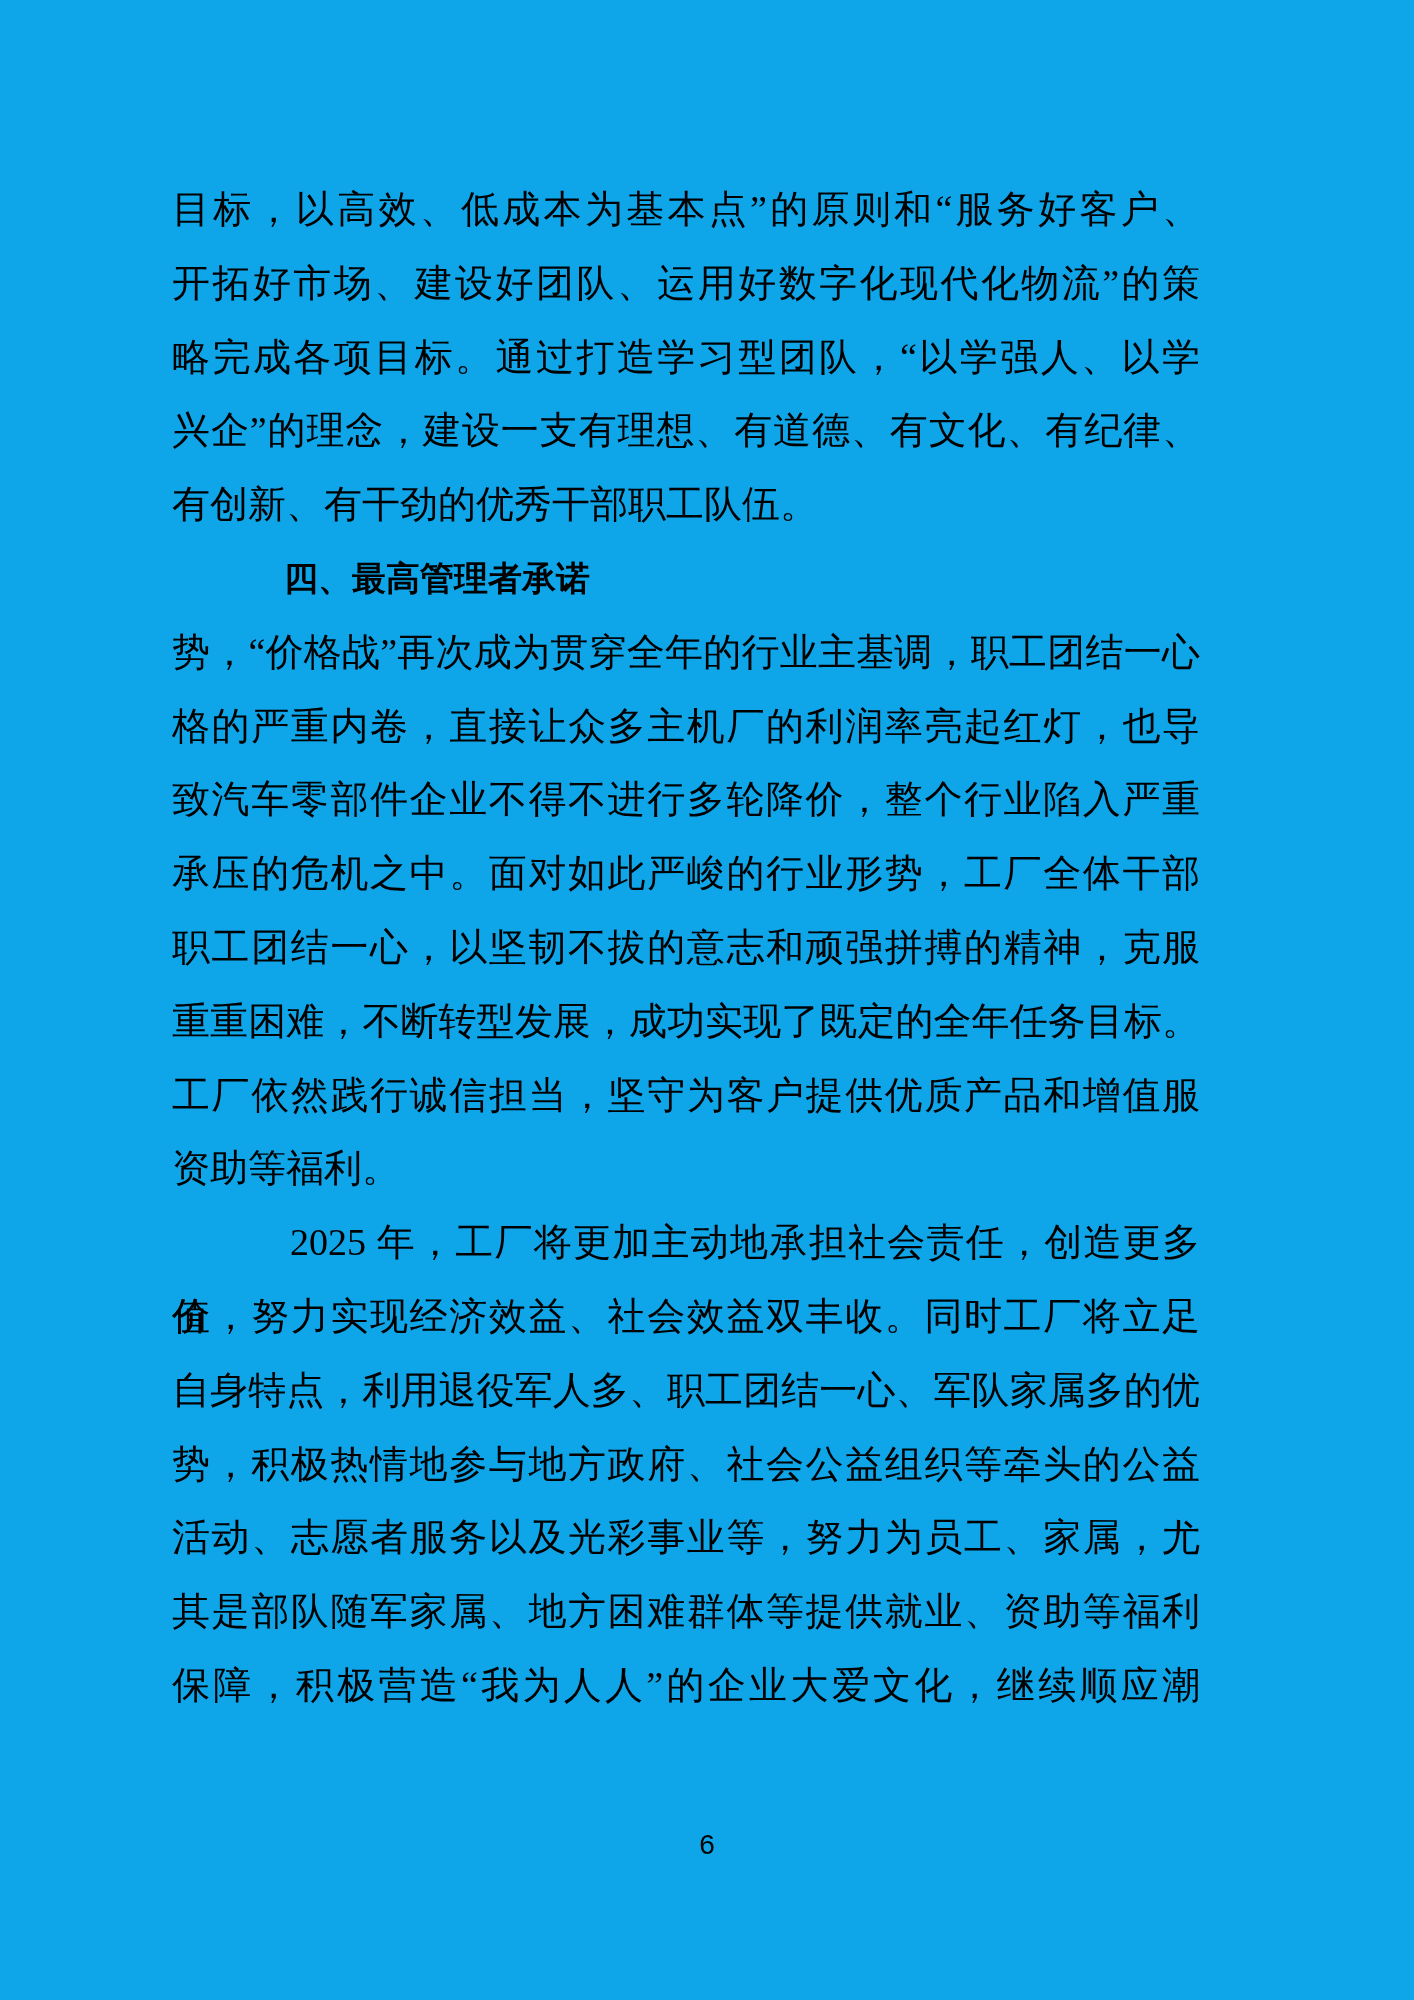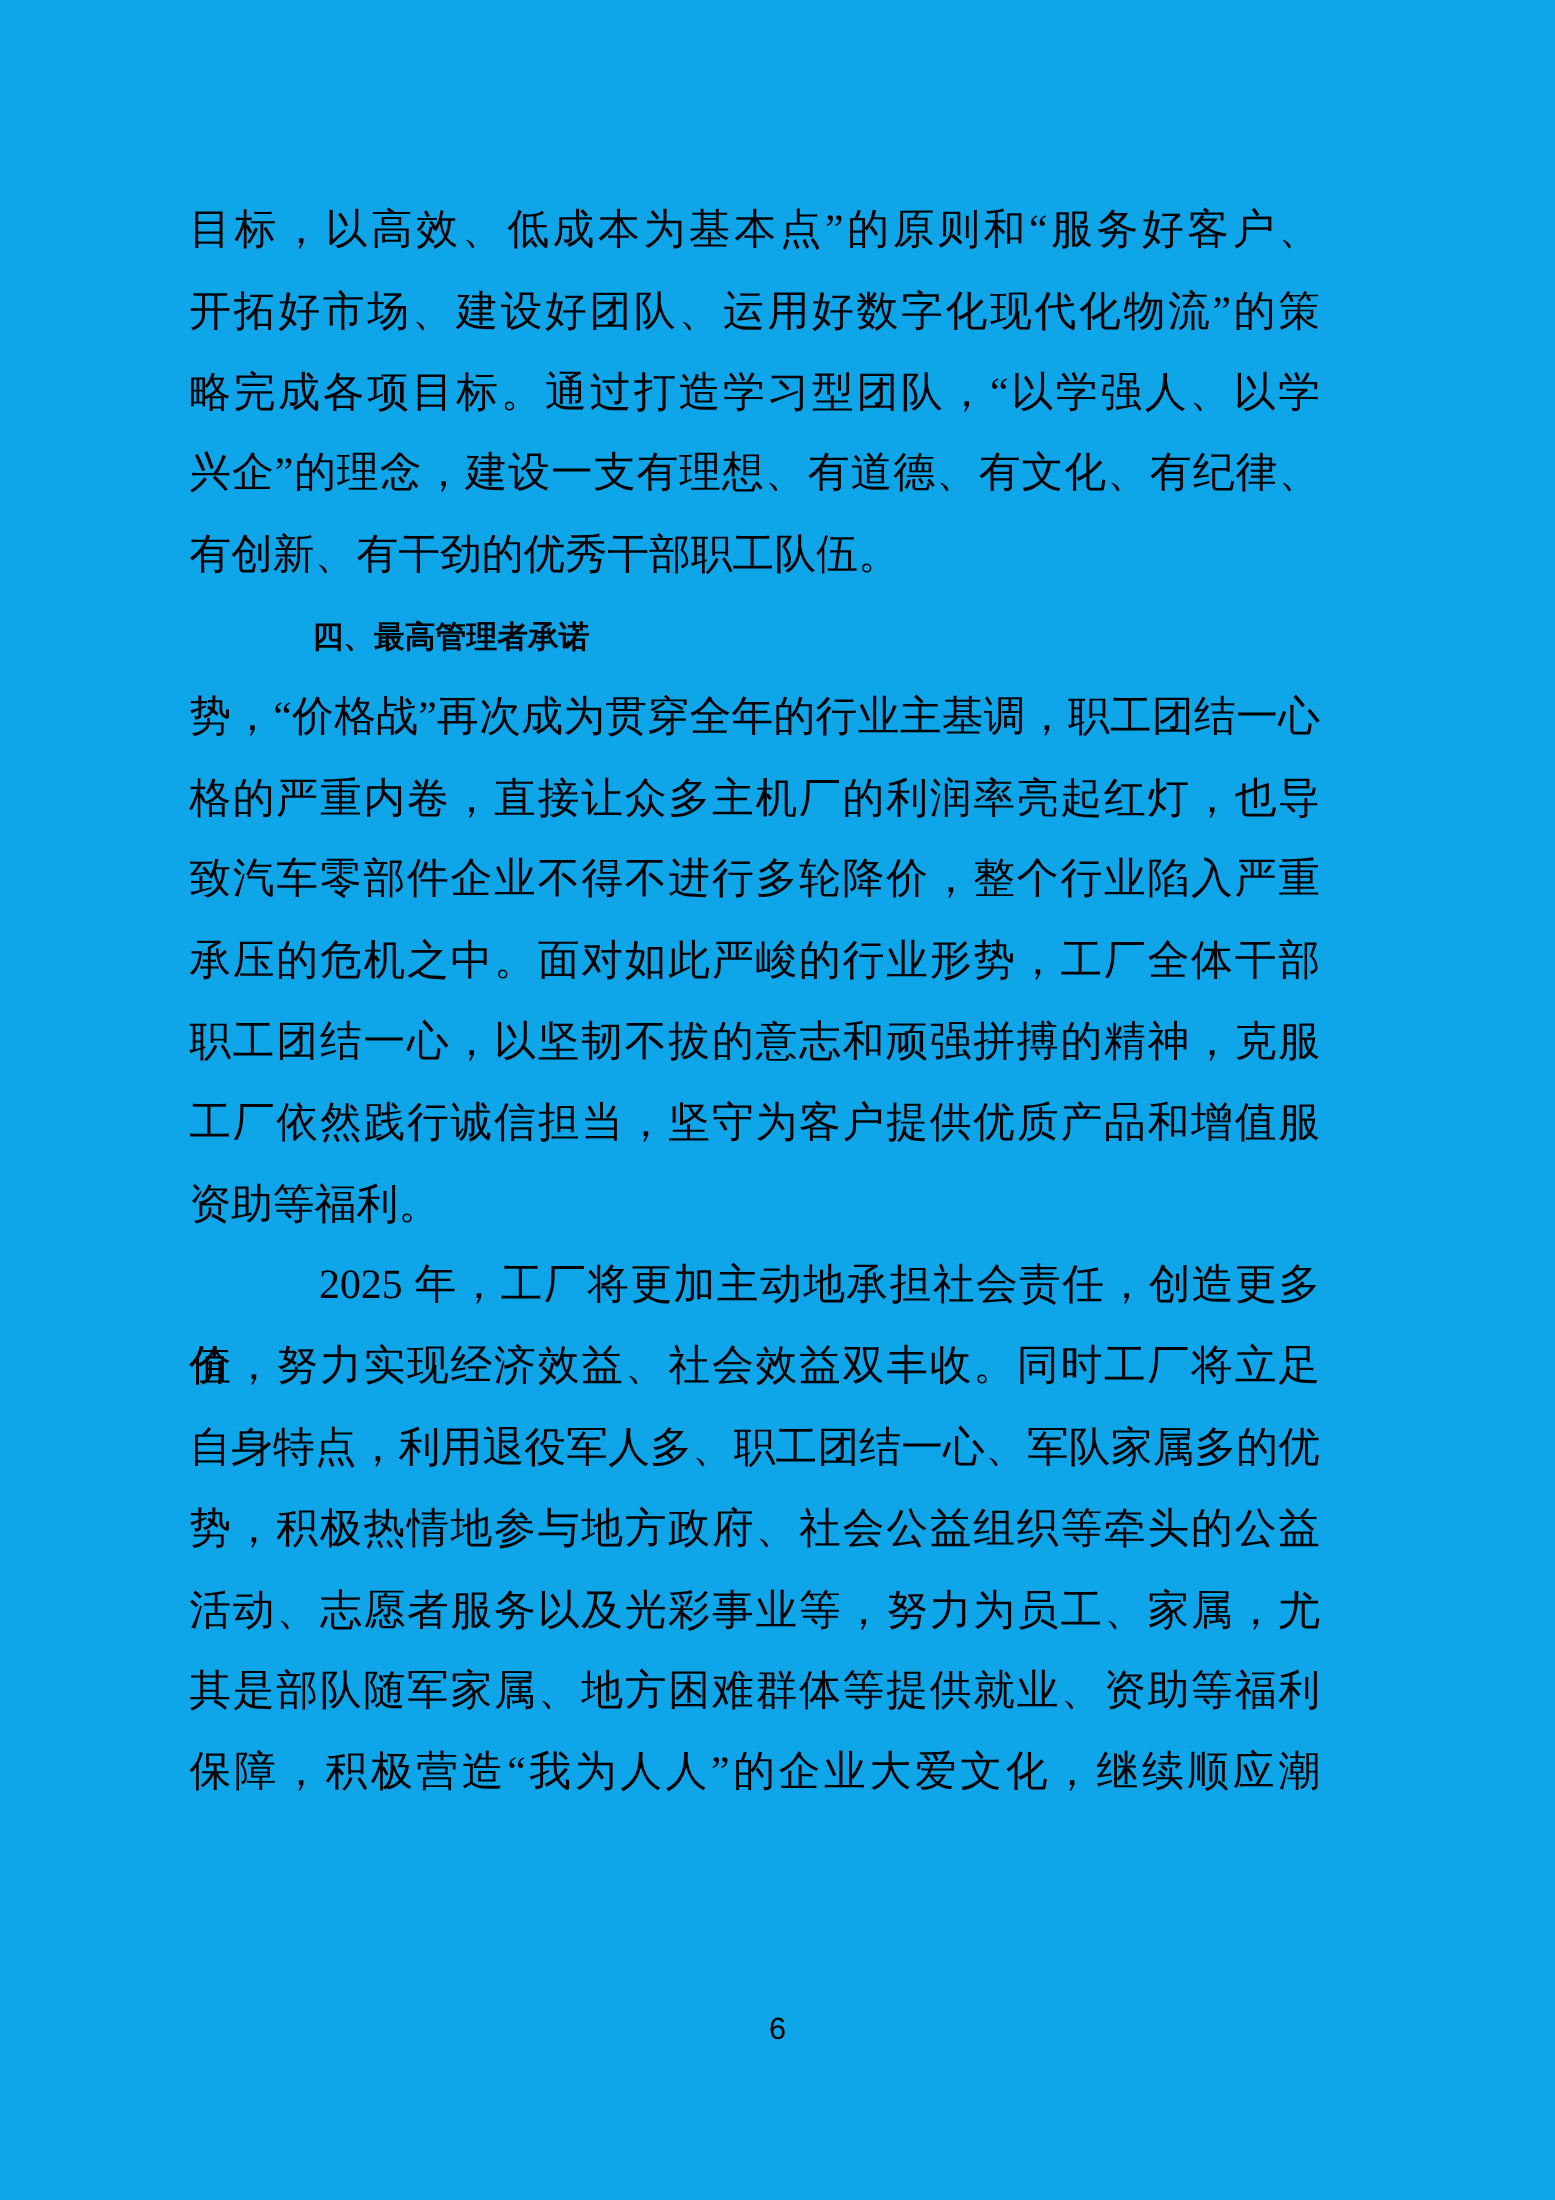--- a/index.html
+++ b/index.html
@@ -35,21 +35,21 @@
   }
   .line.para-end {
     text-align-last: left;
   }
   .line.indent {
     text-indent: 118px;
   }
   .line.heading {
     font-family: Liberation Sans, sans-serif;
     font-weight: 700;
-    font-size: 28px;
+    font-size: 34px;
     text-align-last: left;
     text-indent: 112px;
   }
   .page-number {
     position: absolute;
     top: 1830px;
     left: 0;
     width: 100%;
     text-align: center;
     font-family: "Liberation Sans", "DejaVu Sans", sans-serif;
@@ -70,20 +70,21 @@
     <div class="line">兴企”的理念，建设一支有理想、有道德、有文化、有纪律、</div>
     <div class="line para-end">有创新、有干劲的优秀干部职工队伍。</div>
 
     <div class="line heading">四、最高管理者承诺</div>
 
     <div class="line">势，“价格战”再次成为贯穿全年的行业主基调，职工团结一心</div>
     <div class="line">格的严重内卷，直接让众多主机厂的利润率亮起红灯，也导</div>
     <div class="line">致汽车零部件企业不得不进行多轮降价，整个行业陷入严重</div>
     <div class="line">承压的危机之中。面对如此严峻的行业形势，工厂全体干部</div>
     <div class="line">职工团结一心，以坚韧不拔的意志和顽强拼搏的精神，克服</div>
+    <div class="line">重重困难，不断转型发展，成功实现了既定的全年任务目标。</div>
     <div class="line">工厂依然践行诚信担当，坚守为客户提供优质产品和增值服</div>
     <div class="line para-end">资助等福利。</div>
 
     <div class="line indent">2025 年，工厂将更加主动地承担社会责任，创造更多价</div>
     <div class="line">值，努力实现经济效益、社会效益双丰收。同时工厂将立足</div>
     <div class="line">自身特点，利用退役军人多、职工团结一心、军队家属多的优</div>
     <div class="line">势，积极热情地参与地方政府、社会公益组织等牵头的公益</div>
     <div class="line">活动、志愿者服务以及光彩事业等，努力为员工、家属，尤</div>
     <div class="line">其是部队随军家属、地方困难群体等提供就业、资助等福利</div>
     <div class="line">保障，积极营造“我为人人”的企业大爱文化，继续顺应潮</div>

